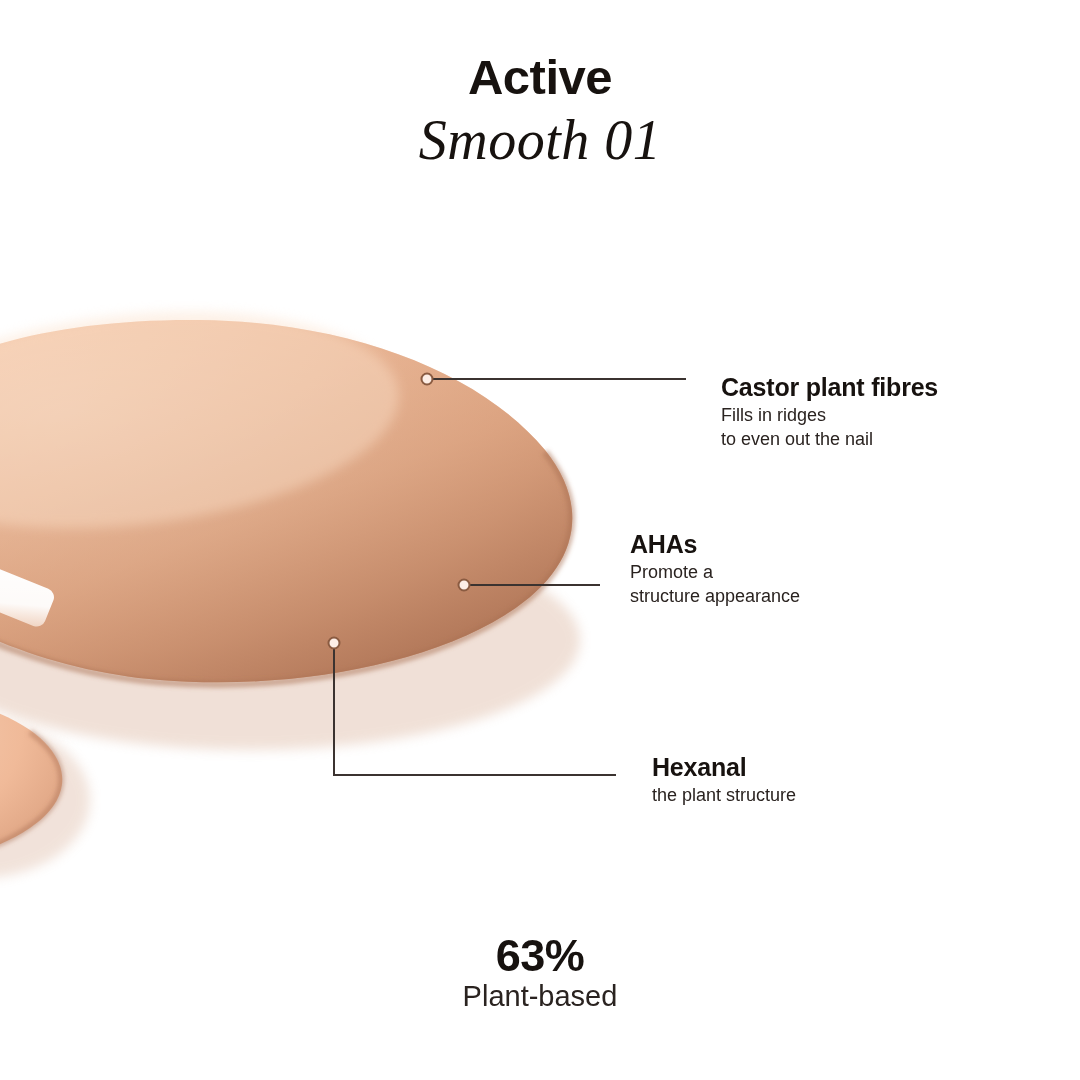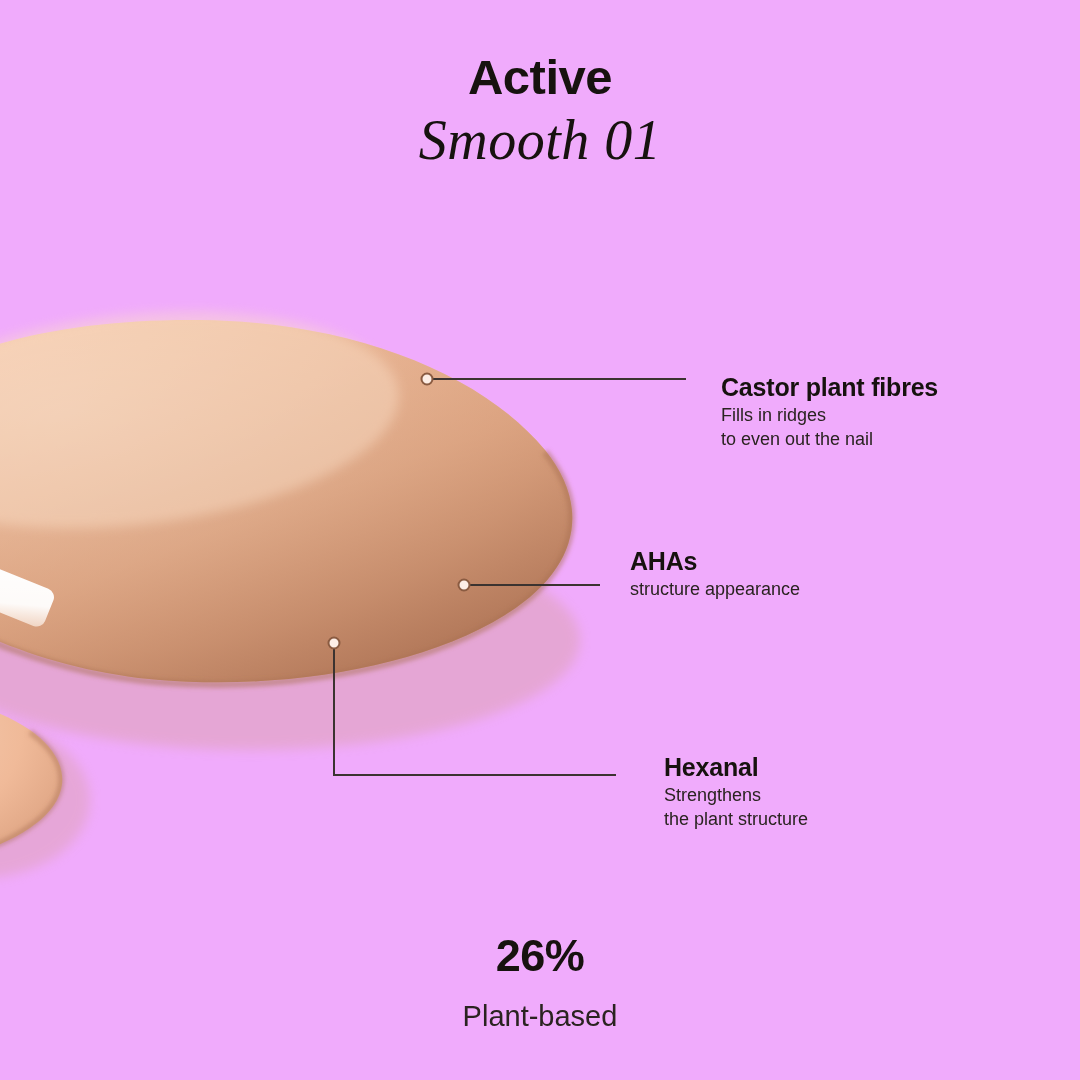--- a/index.html
+++ b/index.html
@@ -8,21 +8,21 @@
     padding: 0;
     background: #fdeee6;
   }
   body {
     font-family: "Liberation Sans", sans-serif;
   }
   #canvas {
     position: relative;
     width: 1080px;
     height: 1080px;
-    background: #f0abfc;
+    background: #ffffff;
     overflow: hidden;
   }
 
   
   #header {
     position: absolute;
     top: 52px;
     left: 0;
     width: 1080px;
     text-align: center;
@@ -70,22 +70,22 @@
   .callout-body {
     font-size: 18px;
     font-weight: normal;
     color: #2a2320;
     line-height: 1.25;
     white-space: nowrap;
     margin-top: 1px;
   }
 
   #callout-castor { left: 721px; top: 356px; margin-top: 16px; }
-  #callout-ahas   { left: 630px; top: 546px; }
-  #callout-hexanal{ left: 652px; top: 752px; margin-left: 12px; }
+  #callout-ahas   { left: 630px; top: 529px; }
+  #callout-hexanal{ left: 652px; top: 752px; }
 
   
   #footer-stat {
     position: absolute;
     left: 0;
     top: 932px;
     width: 1080px;
     text-align: center;
   }
   #stat-value {
@@ -93,21 +93,21 @@
     font-weight: bold;
     color: #17120f;
     letter-spacing: -0.5px;
     line-height: 1.05;
   }
   #stat-label {
     font-size: 29px;
     font-weight: normal;
     color: #2a2320;
     line-height: 1.2;
-    margin-top: 20px;
+    margin-top: 0;
   }
 </style>
 </head>
 <body>
 
 <div id="canvas">
 
   <svg id="art" viewBox="0 0 1080 1080">
     <defs>
       <radialGradient id="gradMain" cx="0.30" cy="0.26" r="0.92">
@@ -196,27 +196,27 @@
   </div>
 
   <div class="callout" id="callout-castor">
     <div class="callout-title">Castor plant fibres</div>
     <div class="callout-body">Fills in ridges</div>
     <div class="callout-body">to even out the nail</div>
   </div>
 
   <div class="callout" id="callout-ahas">
     <div class="callout-title">AHAs</div>
+    <div class="callout-body">Promote a</div>
     <div class="callout-body">structure appearance</div>
   </div>
 
   <div class="callout" id="callout-hexanal">
     <div class="callout-title">Hexanal</div>
-    <div class="callout-body">Strengthens</div>
     <div class="callout-body">the plant structure</div>
   </div>
 
   <div id="footer-stat">
-    <div id="stat-value">26%</div>
+    <div id="stat-value">63%</div>
     <div id="stat-label">Plant-based</div>
   </div>
 
 </div>
 
 </body></html>

